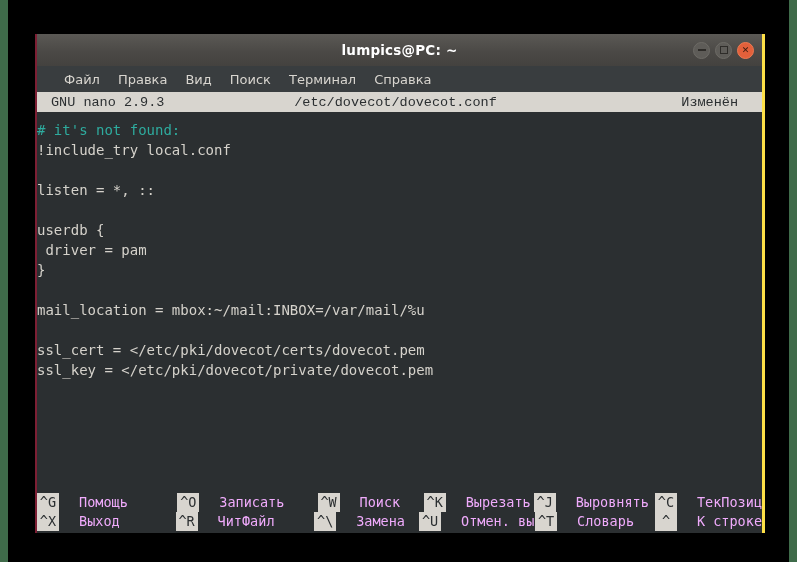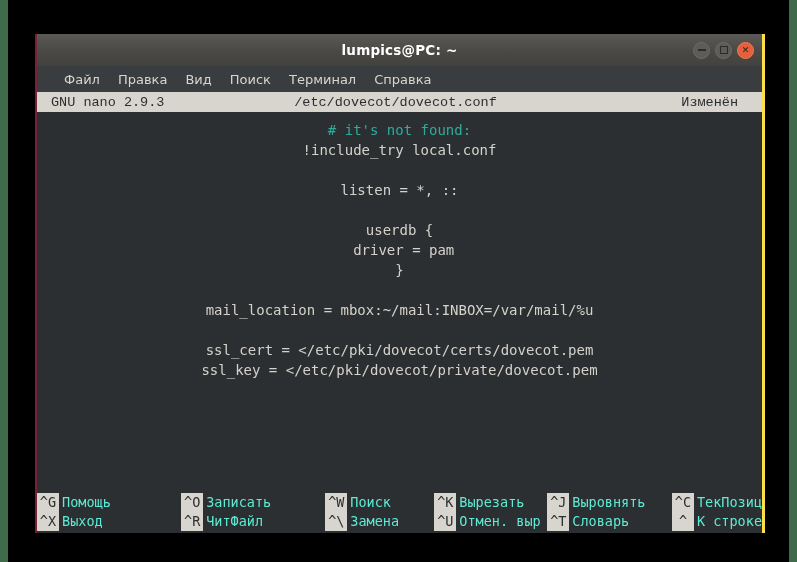--- a/index.html
+++ b/index.html
@@ -156,21 +156,20 @@
     font-family: "DejaVu Sans Mono", monospace;
     font-size: 14px;
     line-height: 20px;
     color: #d5d2cb;
     overflow: hidden;
   }
   .code-line {
     white-space: pre;
     padding-left: 0px;
     height: 20px;
-    text-align: center;
   }
   .code-line.comment { color: #2eab9e; }
   .code-line.blank { color: transparent; }
 
   
   .shortcuts {
     flex: 0 0 auto;
     background: #2b2f31;
     font-family: "DejaVu Sans Mono", monospace;
     font-size: 13.5px;
@@ -191,22 +190,22 @@
   }
   .sc-key {
     background: #d8d5cf;
     color: #2b2f31;
     padding: 0 1px;
     display: inline-block;
     min-width: 20px;
     text-align: center;
   }
   .sc-label {
-    color: #5eead4;
-    padding-left: 3px;
+    color: #f0abfc;
+    padding-left: 20px;
     white-space: pre;
     text-align: center;
   }
 
   
   .col-0 { width: 148px; }
   .col-1 { width: 148px; }
   .col-2 { width: 112px; }
   .col-3 { width: 116px; }
   .col-4 { width: 128px; }

